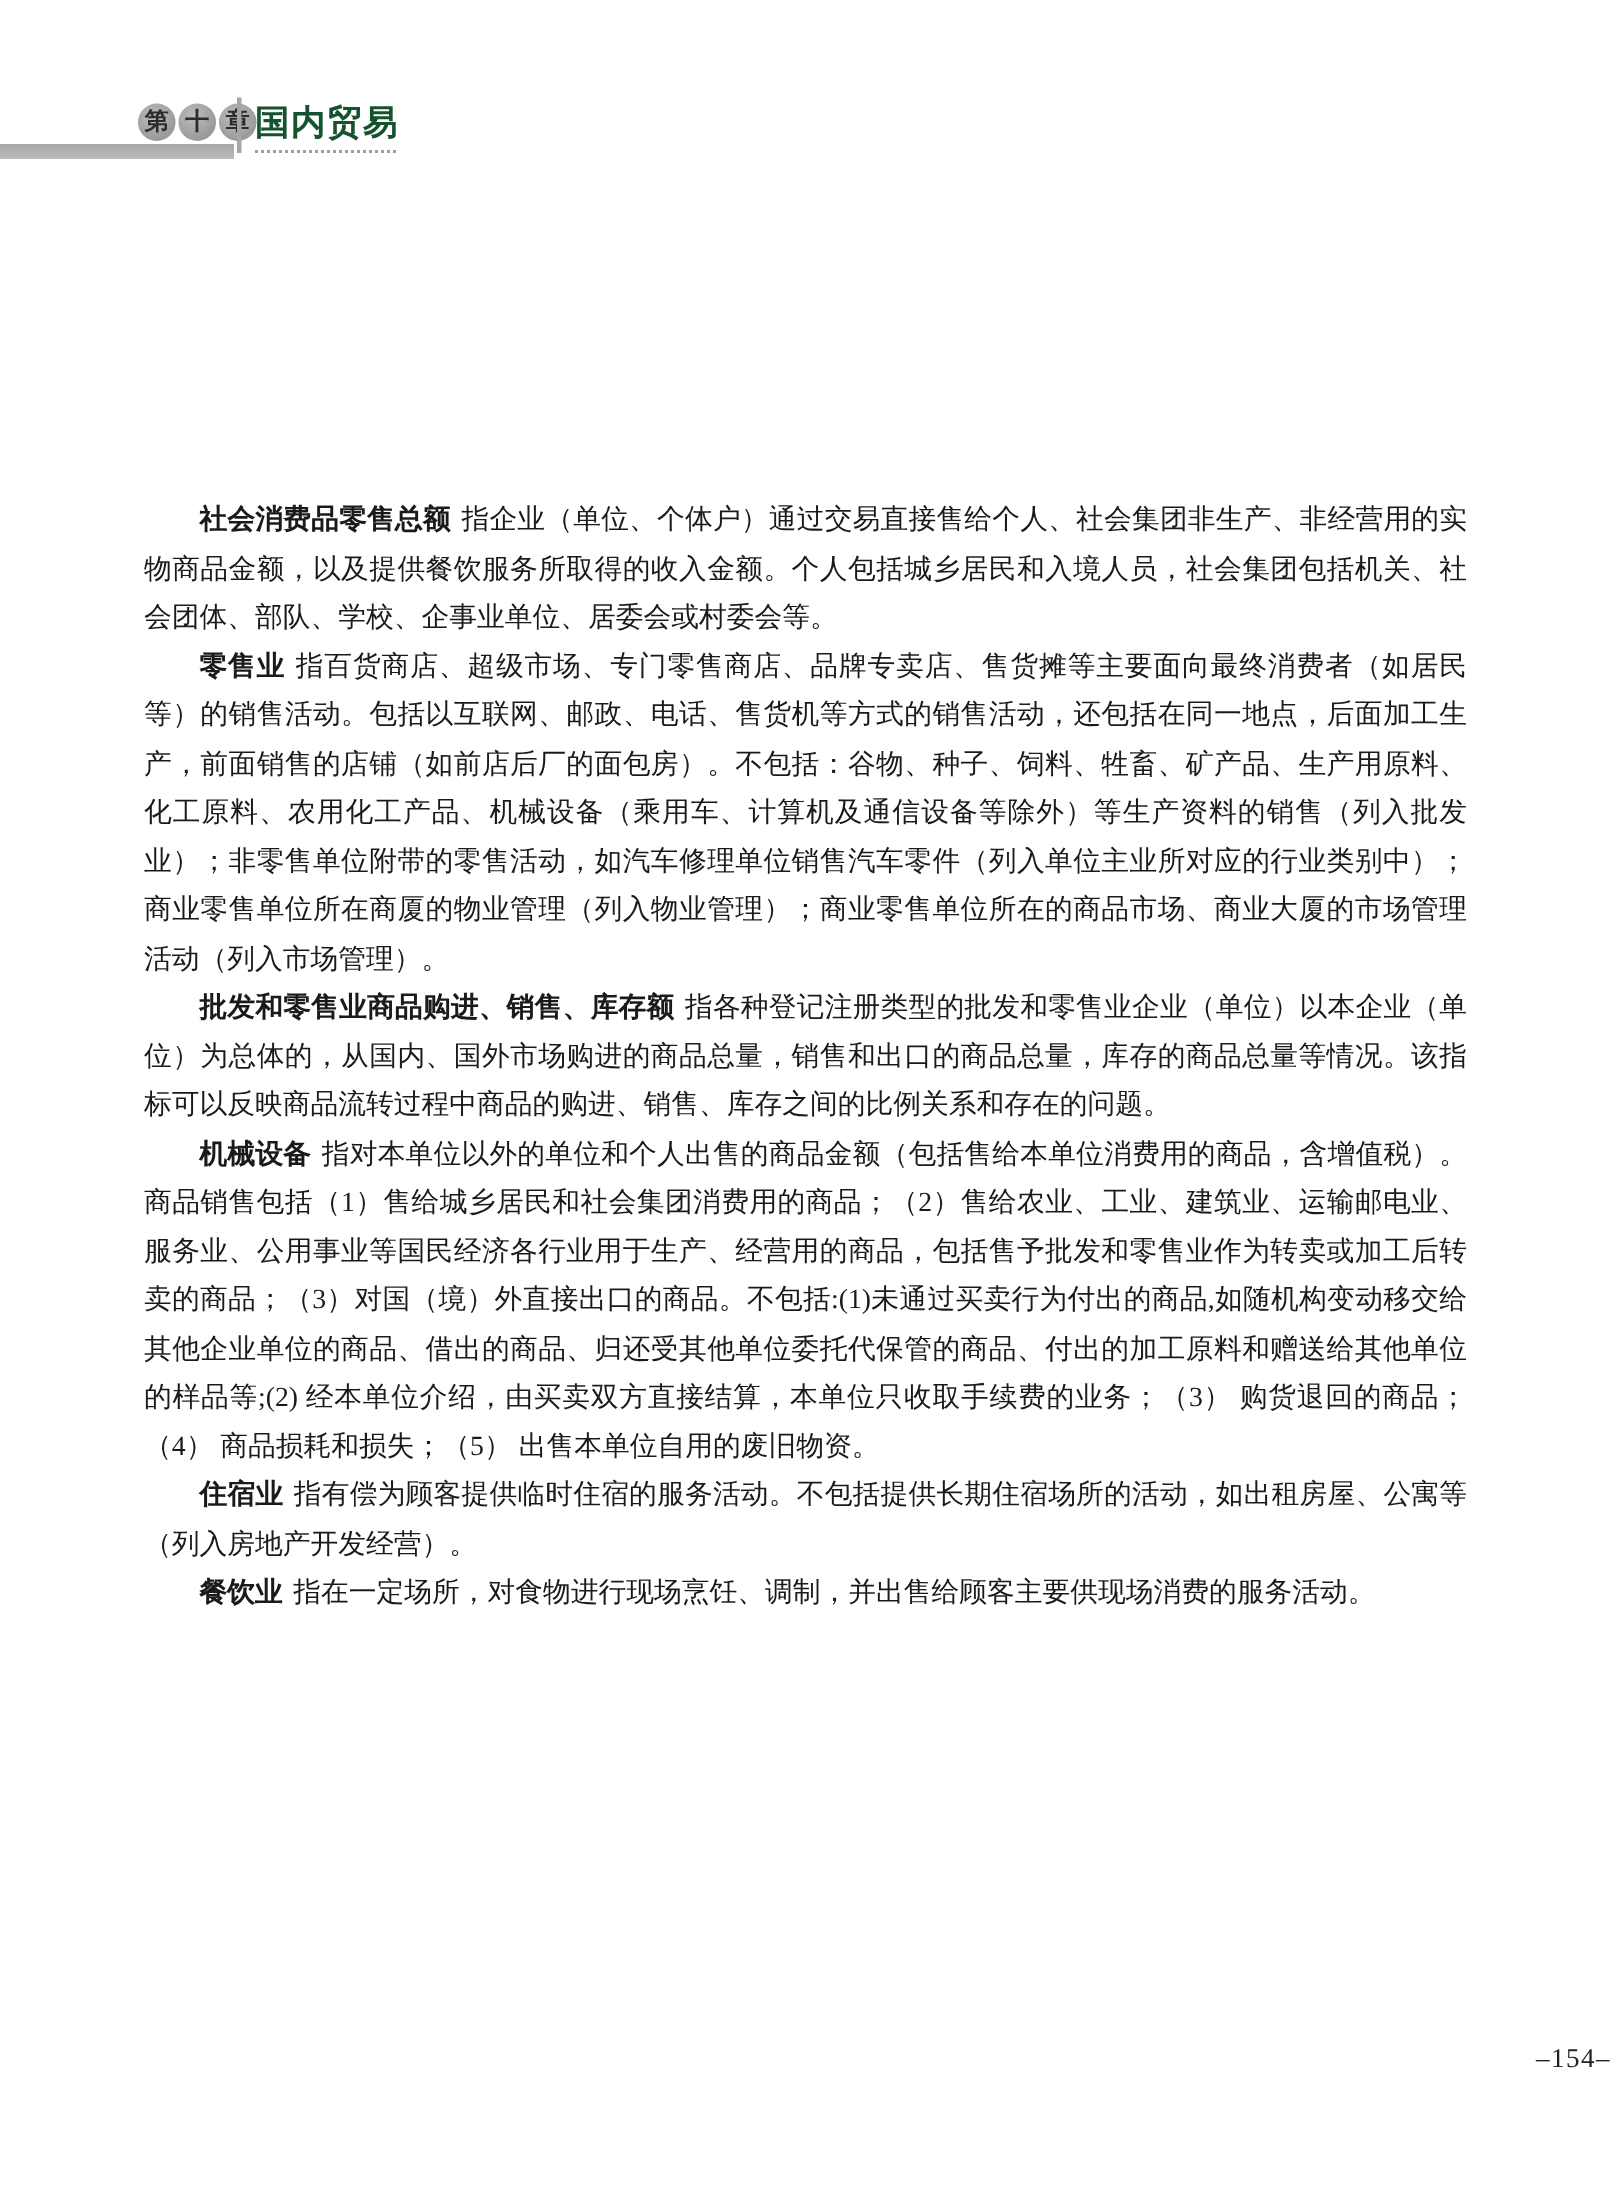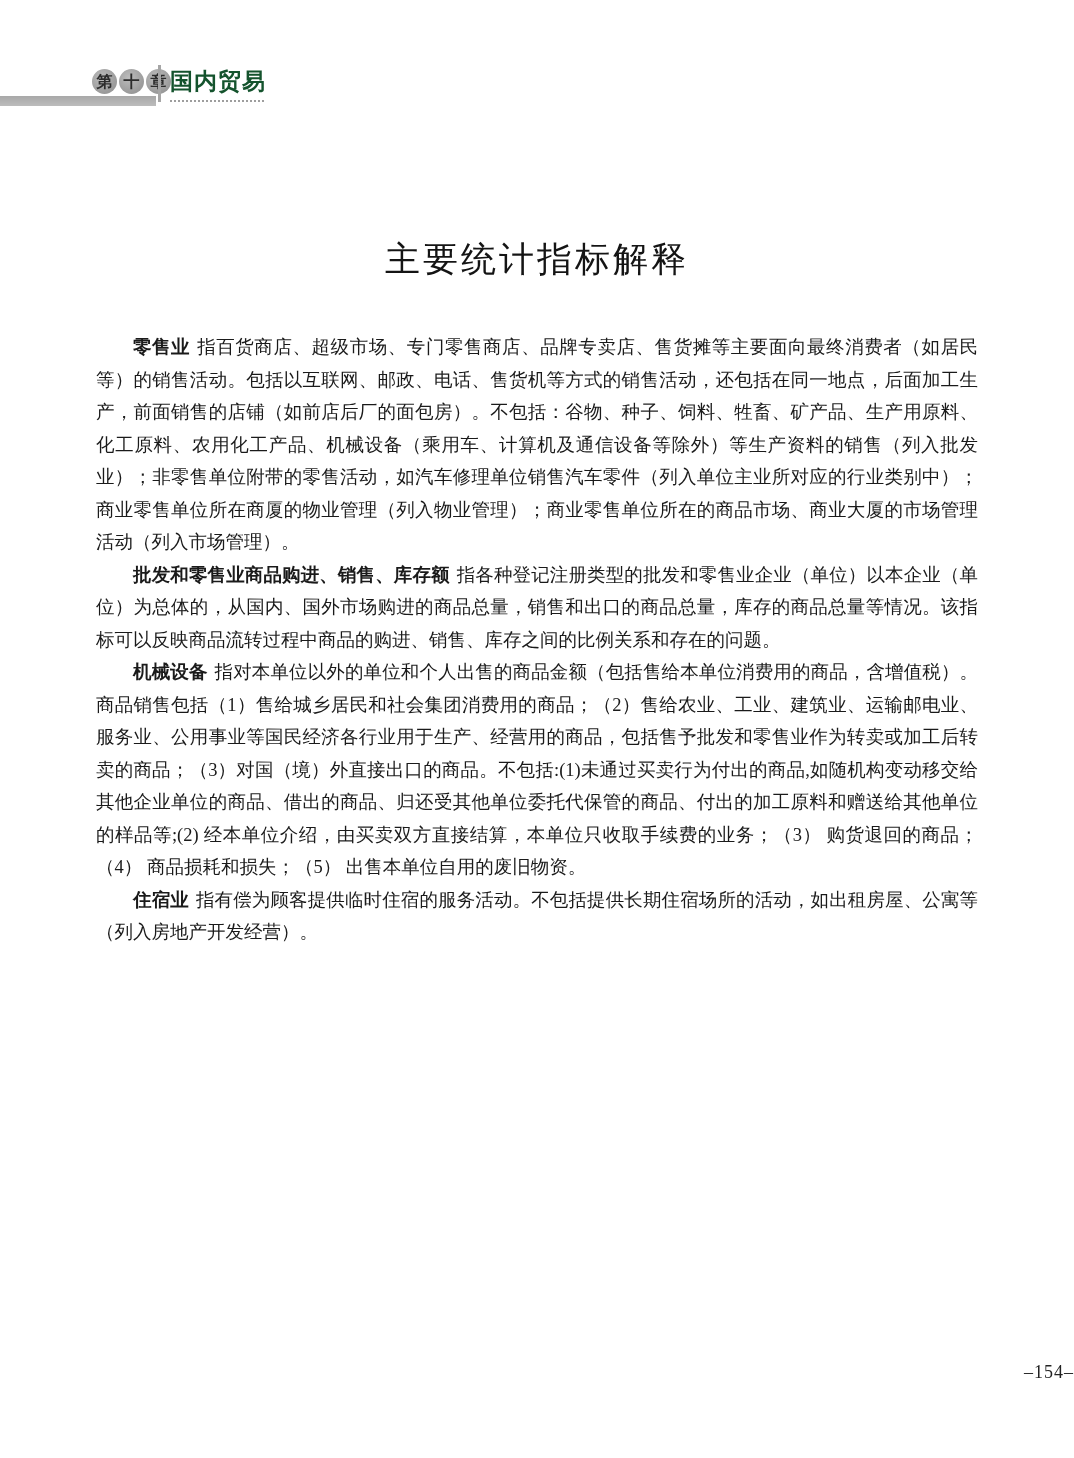--- a/index.html
+++ b/index.html
@@ -87,24 +87,25 @@
       <span class="circle">第</span>
       <span class="circle">十</span>
       <span class="circle">章</span>
     </div>
     <div class="chapter-rule-vert"></div>
     <div class="chapter-title">国内贸易</div>
     <div class="chapter-underline"></div>
     <div class="chapter-bar"></div>
   </div>
 
-  <h1 class="page-title">主要统计指标解释</h1>
 
   <main class="body-text">
+    <p><b class="term">社会消费品零售总额</b><span>指企业（单位、个体户）通过交易直接售给个人、社会集团非生产、非经营用的实物商品金额，以及提供餐饮服务所取得的收入金额。个人包括城乡居民和入境人员，社会集团包括机关、社会团体、部队、学校、企事业单位、居委会或村委会等。</span></p>
     <p><b class="term">零售业</b><span>指百货商店、超级市场、专门零售商店、品牌专卖店、售货摊等主要面向最终消费者（如居民等）的销售活动。包括以互联网、邮政、电话、售货机等方式的销售活动，还包括在同一地点，后面加工生产，前面销售的店铺（如前店后厂的面包房）。不包括：谷物、种子、饲料、牲畜、矿产品、生产用原料、化工原料、农用化工产品、机械设备（乘用车、计算机及通信设备等除外）等生产资料的销售（列入批发业）；非零售单位附带的零售活动，如汽车修理单位销售汽车零件（列入单位主业所对应的行业类别中）；商业零售单位所在商厦的物业管理（列入物业管理）；商业零售单位所在的商品市场、商业大厦的市场管理活动（列入市场管理）。</span></p>
     <p><b class="term">批发和零售业商品购进、销售、库存额</b><span>指各种登记注册类型的批发和零售业企业（单位）以本企业（单位）为总体的，从国内、国外市场购进的商品总量，销售和出口的商品总量，库存的商品总量等情况。该指标可以反映商品流转过程中商品的购进、销售、库存之间的比例关系和存在的问题。</span></p>
     <p><b class="term">机械设备</b><span>指对本单位以外的单位和个人出售的商品金额（包括售给本单位消费用的商品，含增值税）。商品销售包括（1）售给城乡居民和社会集团消费用的商品；（2）售给农业、工业、建筑业、运输邮电业、服务业、公用事业等国民经济各行业用于生产、经营用的商品，包括售予批发和零售业作为转卖或加工后转卖的商品；（3）对国（境）外直接出口的商品。不包括:(1)未通过买卖行为付出的商品,如随机构变动移交给其他企业单位的商品、借出的商品、归还受其他单位委托代保管的商品、付出的加工原料和赠送给其他单位的样品等;(2) 经本单位介绍，由买卖双方直接结算，本单位只收取手续费的业务；（3） 购货退回的商品；（4） 商品损耗和损失；（5） 出售本单位自用的废旧物资。</span></p>
     <p><b class="term">住宿业</b><span>指有偿为顾客提供临时住宿的服务活动。不包括提供长期住宿场所的活动，如出租房屋、公寓等（列入房地产开发经营）。</span></p>
+    <p><b class="term">餐饮业</b><span>指在一定场所，对食物进行现场烹饪、调制，并出售给顾客主要供现场消费的服务活动。</span></p>
   </main>
 
   <div class="page-footer">–154–</div>
 
 </div>
 
 </body></html>

